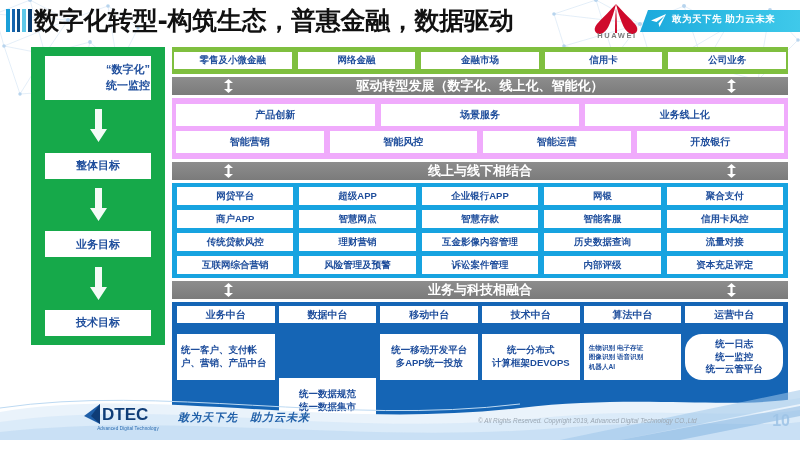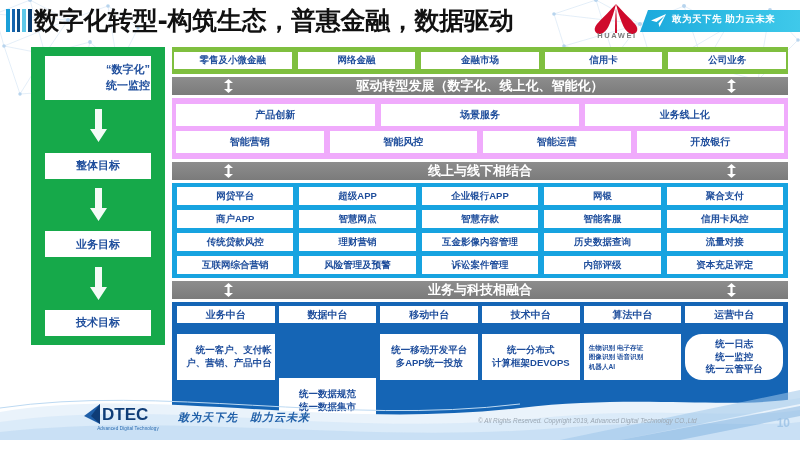--- a/index.html
+++ b/index.html
@@ -124,39 +124,39 @@
     font-size: 10px; font-weight: bold;
     display: flex; align-items: center; justify-content: center;
   }
   .navy-body {
     background: #ffffff; color: #1F4E9C; height: 46px;
     font-size: 9.5px; font-weight: bold; line-height: 1.35;
     display: flex; align-items: center; justify-content: center;
     text-align: center; padding: 1px 3px;
   }
   .navy-body.small { font-size: 6.6px; line-height: 1.45; text-align: left; justify-content: flex-start; padding-left: 5px; }
-  .navy-body.left  { text-align: right; justify-content: flex-start; padding-left: 4px; }
+  .navy-body.left  { text-align: left; justify-content: flex-start; padding-left: 4px; }
 
   
   .footer-swoosh { position: absolute; left: 0; bottom: 0; width: 800px; height: 58px; }
   .dtec-logo { position: absolute; left: 82px; bottom: 14px; width: 92px; height: 24px; }
   .dtec-sub  { position: absolute; left: 82px; bottom: 9px; width: 92px; text-align: center;
                font-size: 4.6px; color: #2b6cb0; letter-spacing: .1px; }
   .dtec-slogan {
     position: absolute; left: 178px; bottom: 15px;
     font-size: 11px; font-weight: bold; color: #1F5FA8;
     font-style: italic; letter-spacing: 1px; white-space: nowrap;
   }
   .copyright {
     position: absolute; left: 478px; bottom: 16px;
     font-size: 6.4px; color: #9aa6b2; font-style: italic; white-space: nowrap;
   }
   .pagenum {
     position: absolute; right: 10px; bottom: 10px;
-    font-size: 12px; font-weight: bold; color: #9dc3e6; opacity: .85;
+    font-size: 16px; font-weight: bold; color: #9dc3e6; opacity: .85;
   }
 </style>
 </head>
 <body>
 
 <div id="slide">
 
   <svg class="netbg netbg-left" viewBox="0 0 190 130">
     <g stroke="#9fc4e8" stroke-width="0.6" fill="none" opacity="0.85">
       <path d="M5 20 L40 6 L78 26 L55 60 L14 52 Z"></path>

